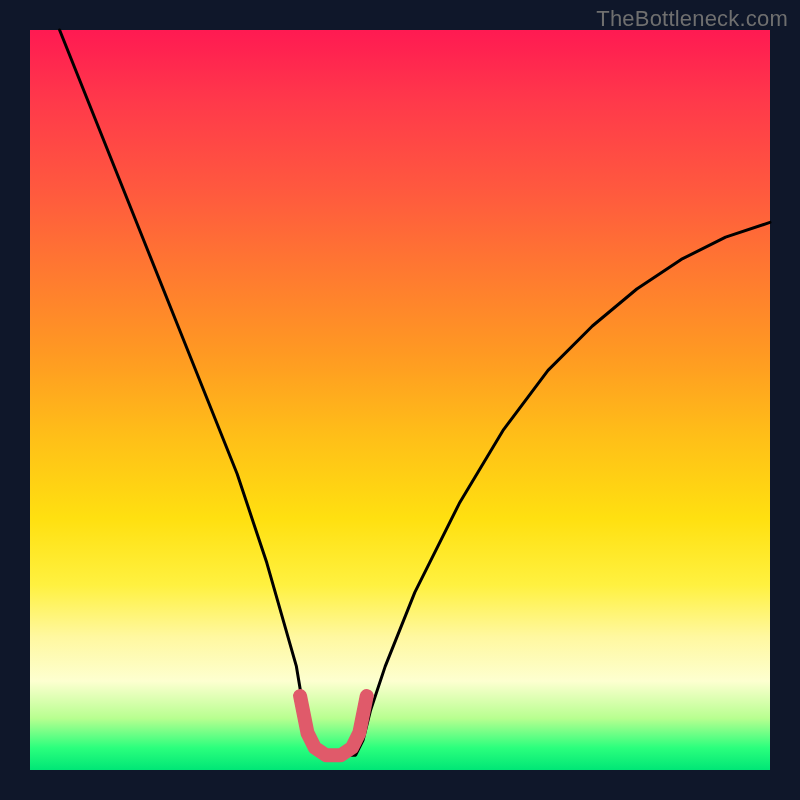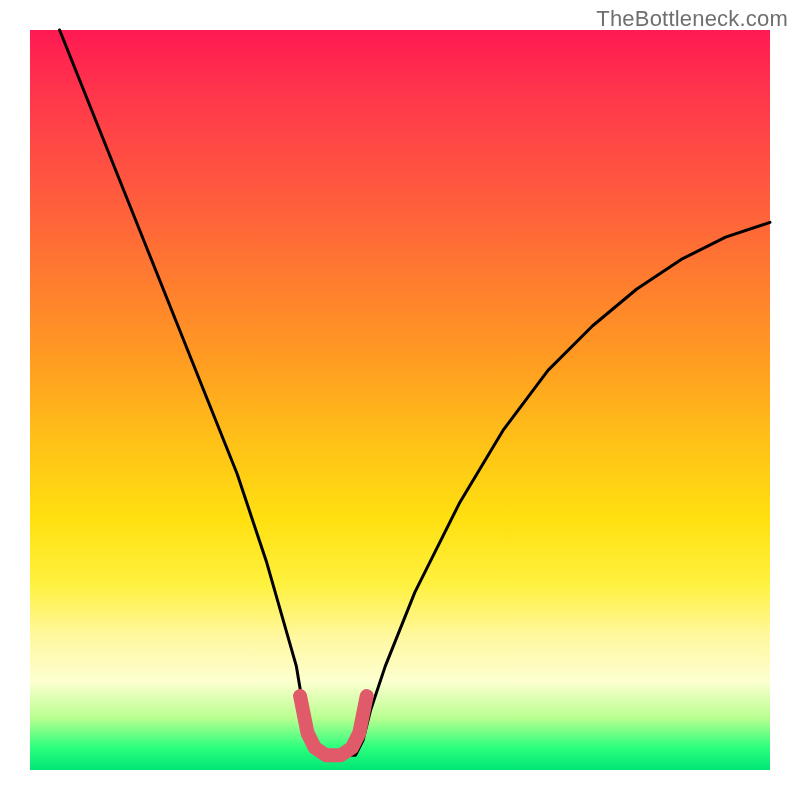--- a/index.html
+++ b/index.html
@@ -10,21 +10,21 @@
     height: 800px;
     overflow: hidden;
     font-family: Arial, Helvetica, sans-serif;
   }
   .frame {
     position: absolute;
     left: 0;
     top: 0;
     width: 800px;
     height: 800px;
-    background: #ffffff;
+    background: #0f172a;
   }
   .plot {
     position: absolute;
     left: 30px;
     top: 30px;
     width: 740px;
     height: 740px;
     
     background: linear-gradient(to bottom,
       #ff1a52 0%,

